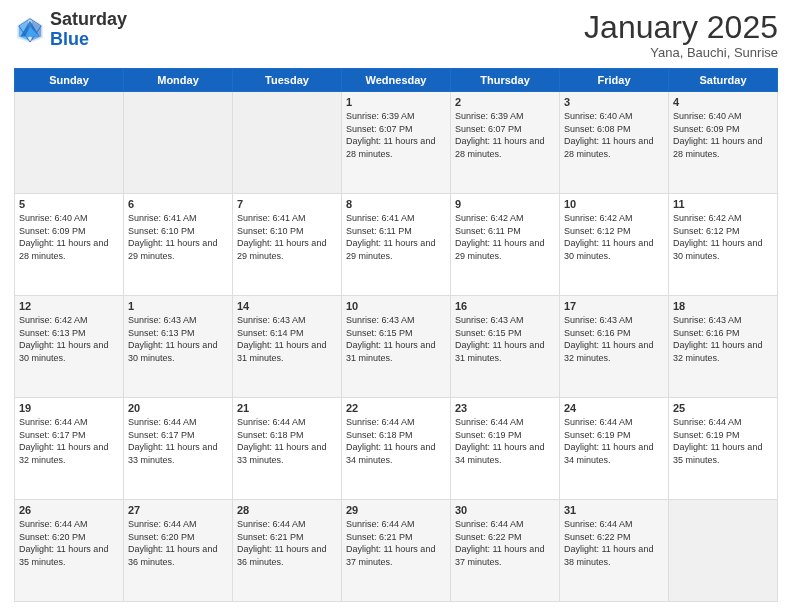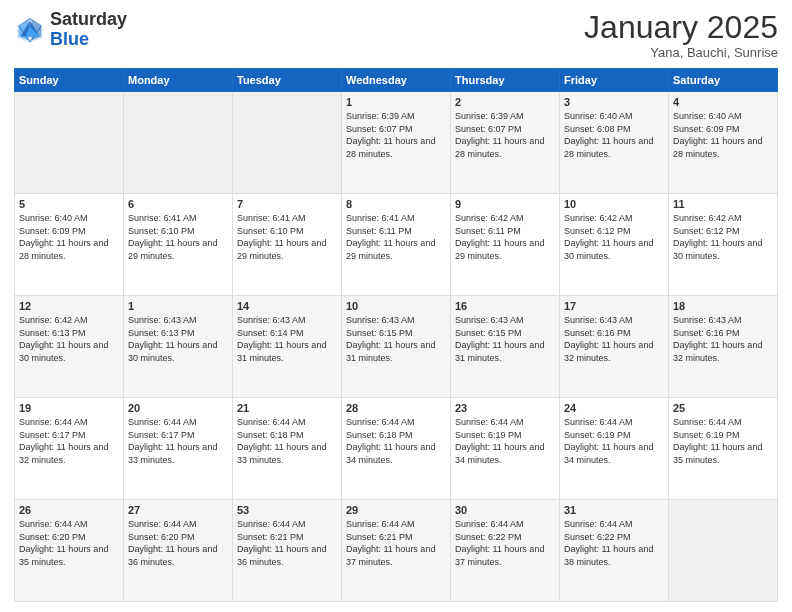--- a/index.html
+++ b/index.html
@@ -59,21 +59,21 @@
       border-collapse: collapse;
       width: 100%;
       table-layout: fixed;
     }
     .calendar th {
       background: #1565c0;
       color: #fff;
       font-size: 11px;
       font-weight: bold;
       padding: 5px 4px;
-      text-align: left;
+      text-align: center;
       border: 1px solid #1a6ec7;
     }
     .calendar td {
       border: 1px solid #ddd;
       vertical-align: top;
       padding: 4px 4px 3px 4px;
       font-size: 9.5px;
       color: #333;
       background: #fff;
       height: 82px;
@@ -276,21 +276,21 @@
 Sunset: 6:17 PM
 Daylight: 11 hours and 33 minutes.</div>
           </td>
           <td>
             <span class="day-number">21</span>
             <div class="day-info" style="white-space: pre-line;">Sunrise: 6:44 AM
 Sunset: 6:18 PM
 Daylight: 11 hours and 33 minutes.</div>
           </td>
           <td>
-            <span class="day-number">28</span>
+            <span class="day-number">22</span>
             <div class="day-info" style="white-space: pre-line;">Sunrise: 6:44 AM
 Sunset: 6:18 PM
 Daylight: 11 hours and 34 minutes.</div>
           </td>
           <td>
             <span class="day-number">23</span>
             <div class="day-info" style="white-space: pre-line;">Sunrise: 6:44 AM
 Sunset: 6:19 PM
 Daylight: 11 hours and 34 minutes.</div>
           </td>
@@ -314,21 +314,21 @@
 Sunset: 6:20 PM
 Daylight: 11 hours and 35 minutes.</div>
           </td>
           <td>
             <span class="day-number">27</span>
             <div class="day-info" style="white-space: pre-line;">Sunrise: 6:44 AM
 Sunset: 6:20 PM
 Daylight: 11 hours and 36 minutes.</div>
           </td>
           <td>
-            <span class="day-number">53</span>
+            <span class="day-number">28</span>
             <div class="day-info" style="white-space: pre-line;">Sunrise: 6:44 AM
 Sunset: 6:21 PM
 Daylight: 11 hours and 36 minutes.</div>
           </td>
           <td>
             <span class="day-number">29</span>
             <div class="day-info" style="white-space: pre-line;">Sunrise: 6:44 AM
 Sunset: 6:21 PM
 Daylight: 11 hours and 37 minutes.</div>
           </td>

